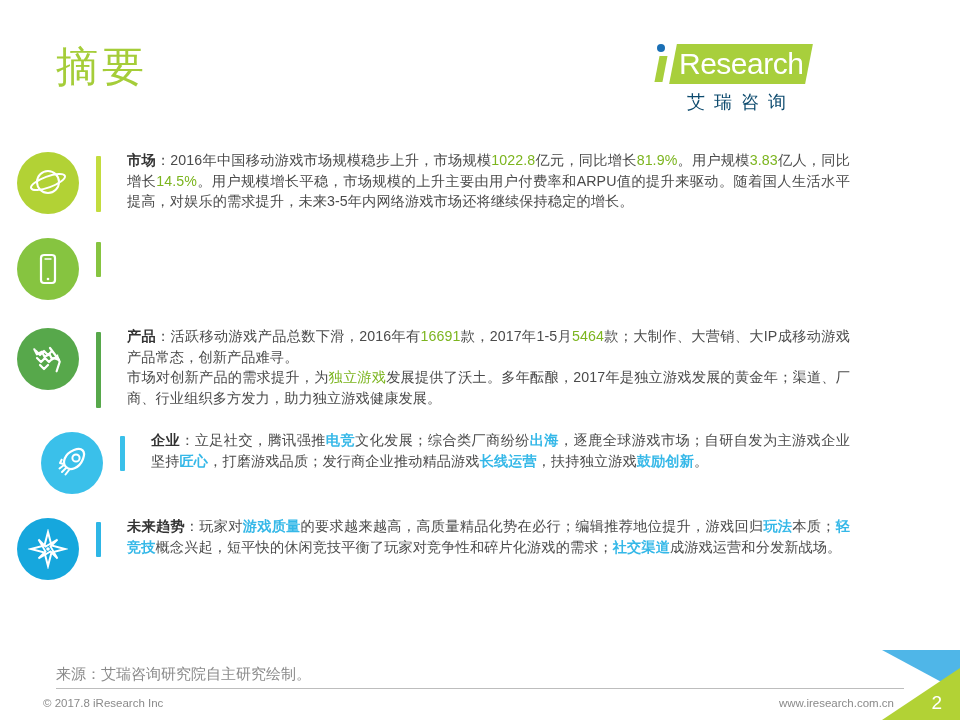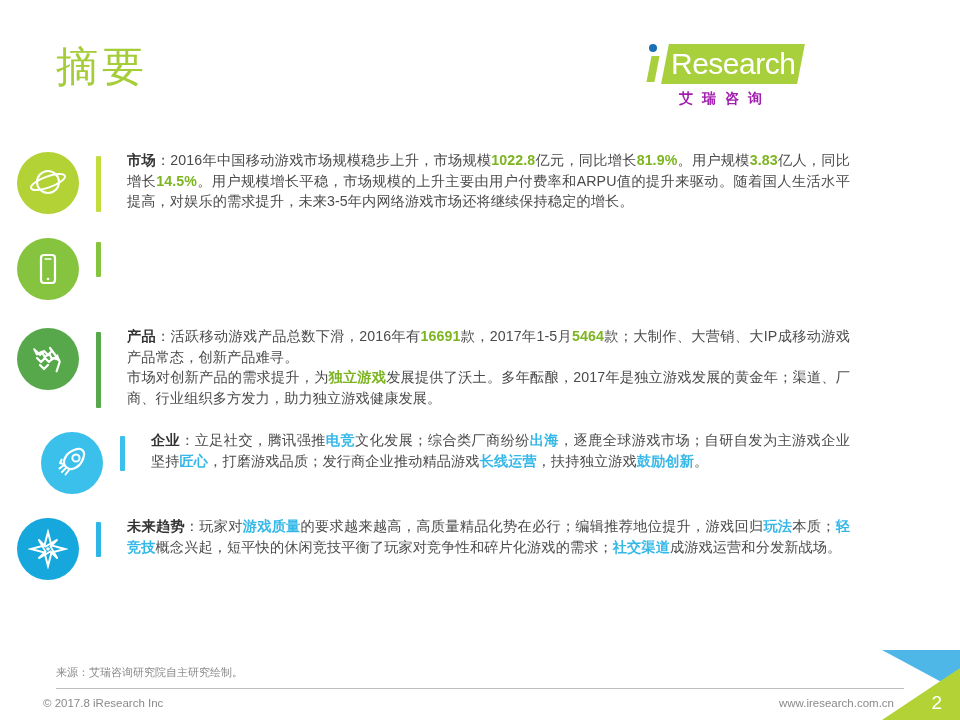--- a/index.html
+++ b/index.html
@@ -29,21 +29,21 @@
     font-size: 42px;
     color: #a5cd39;
     letter-spacing: 4px;
     font-weight: 400;
     line-height: 1.1;
   }
 
   
   #logo {
     position: absolute;
-    right: 57px;
+    right: 49px;
     top: 42px;
     width: 160px;
     height: 72px;
   }
   #logo-mark {
     position: relative;
     width: 160px;
     height: 44px;
   }
   #logo-parallelogram {
@@ -80,24 +80,23 @@
     font-size: 30px;
     font-weight: 400;
     color: #ffffff;
     letter-spacing: -0.5px;
     line-height: 34px;
   }
   #logo-cn-text {
     position: absolute;
     left: 36px;
     top: 48px;
-    font-size: 14px;
-    color: #a21caf;
+    font-size: 18px;
+    color: #0c4a6e;
     letter-spacing: 9px;
-    font-weight: bold;
   }
 
   
   #sections {
     position: absolute;
     left: 0;
     top: 150px;
     width: 960px;
   }
   .section {
@@ -138,36 +137,36 @@
     line-height: 20.5px;
     color: #4b4b4b;
     letter-spacing: 0.1px;
     text-align: justify;
   }
   .section-text b {
     color: #333333;
     font-weight: bold;
     font-family: Liberation Serif, serif;
   }
-  .hl-green { color: #7cb51f; font-weight: bold; }
+  .hl-green { color: #7cb51f; font-weight: normal; }
   .hl-blue  { color: #35b8e8; font-weight: bold; }
 
   
   #section-0 { margin-bottom: 22px; }
   #section-1 { margin-bottom: 26px; }
   #section-2 { margin-bottom: 22px; }
   #section-3 { margin-bottom: 22px; margin-left: 24px; }
   #section-4 { margin-bottom: 0; justify-content: flex-end; }
 
   
   #source-note {
     position: absolute;
     left: 56px;
     top: 665px;
-    font-size: 11px;
+    font-size: 15px;
     color: #8a8a8a;
   }
   #footer-rule {
     position: absolute;
     left: 56px;
     top: 688px;
     width: 848px;
     height: 1px;
     background: #bdbdbd;
   }

